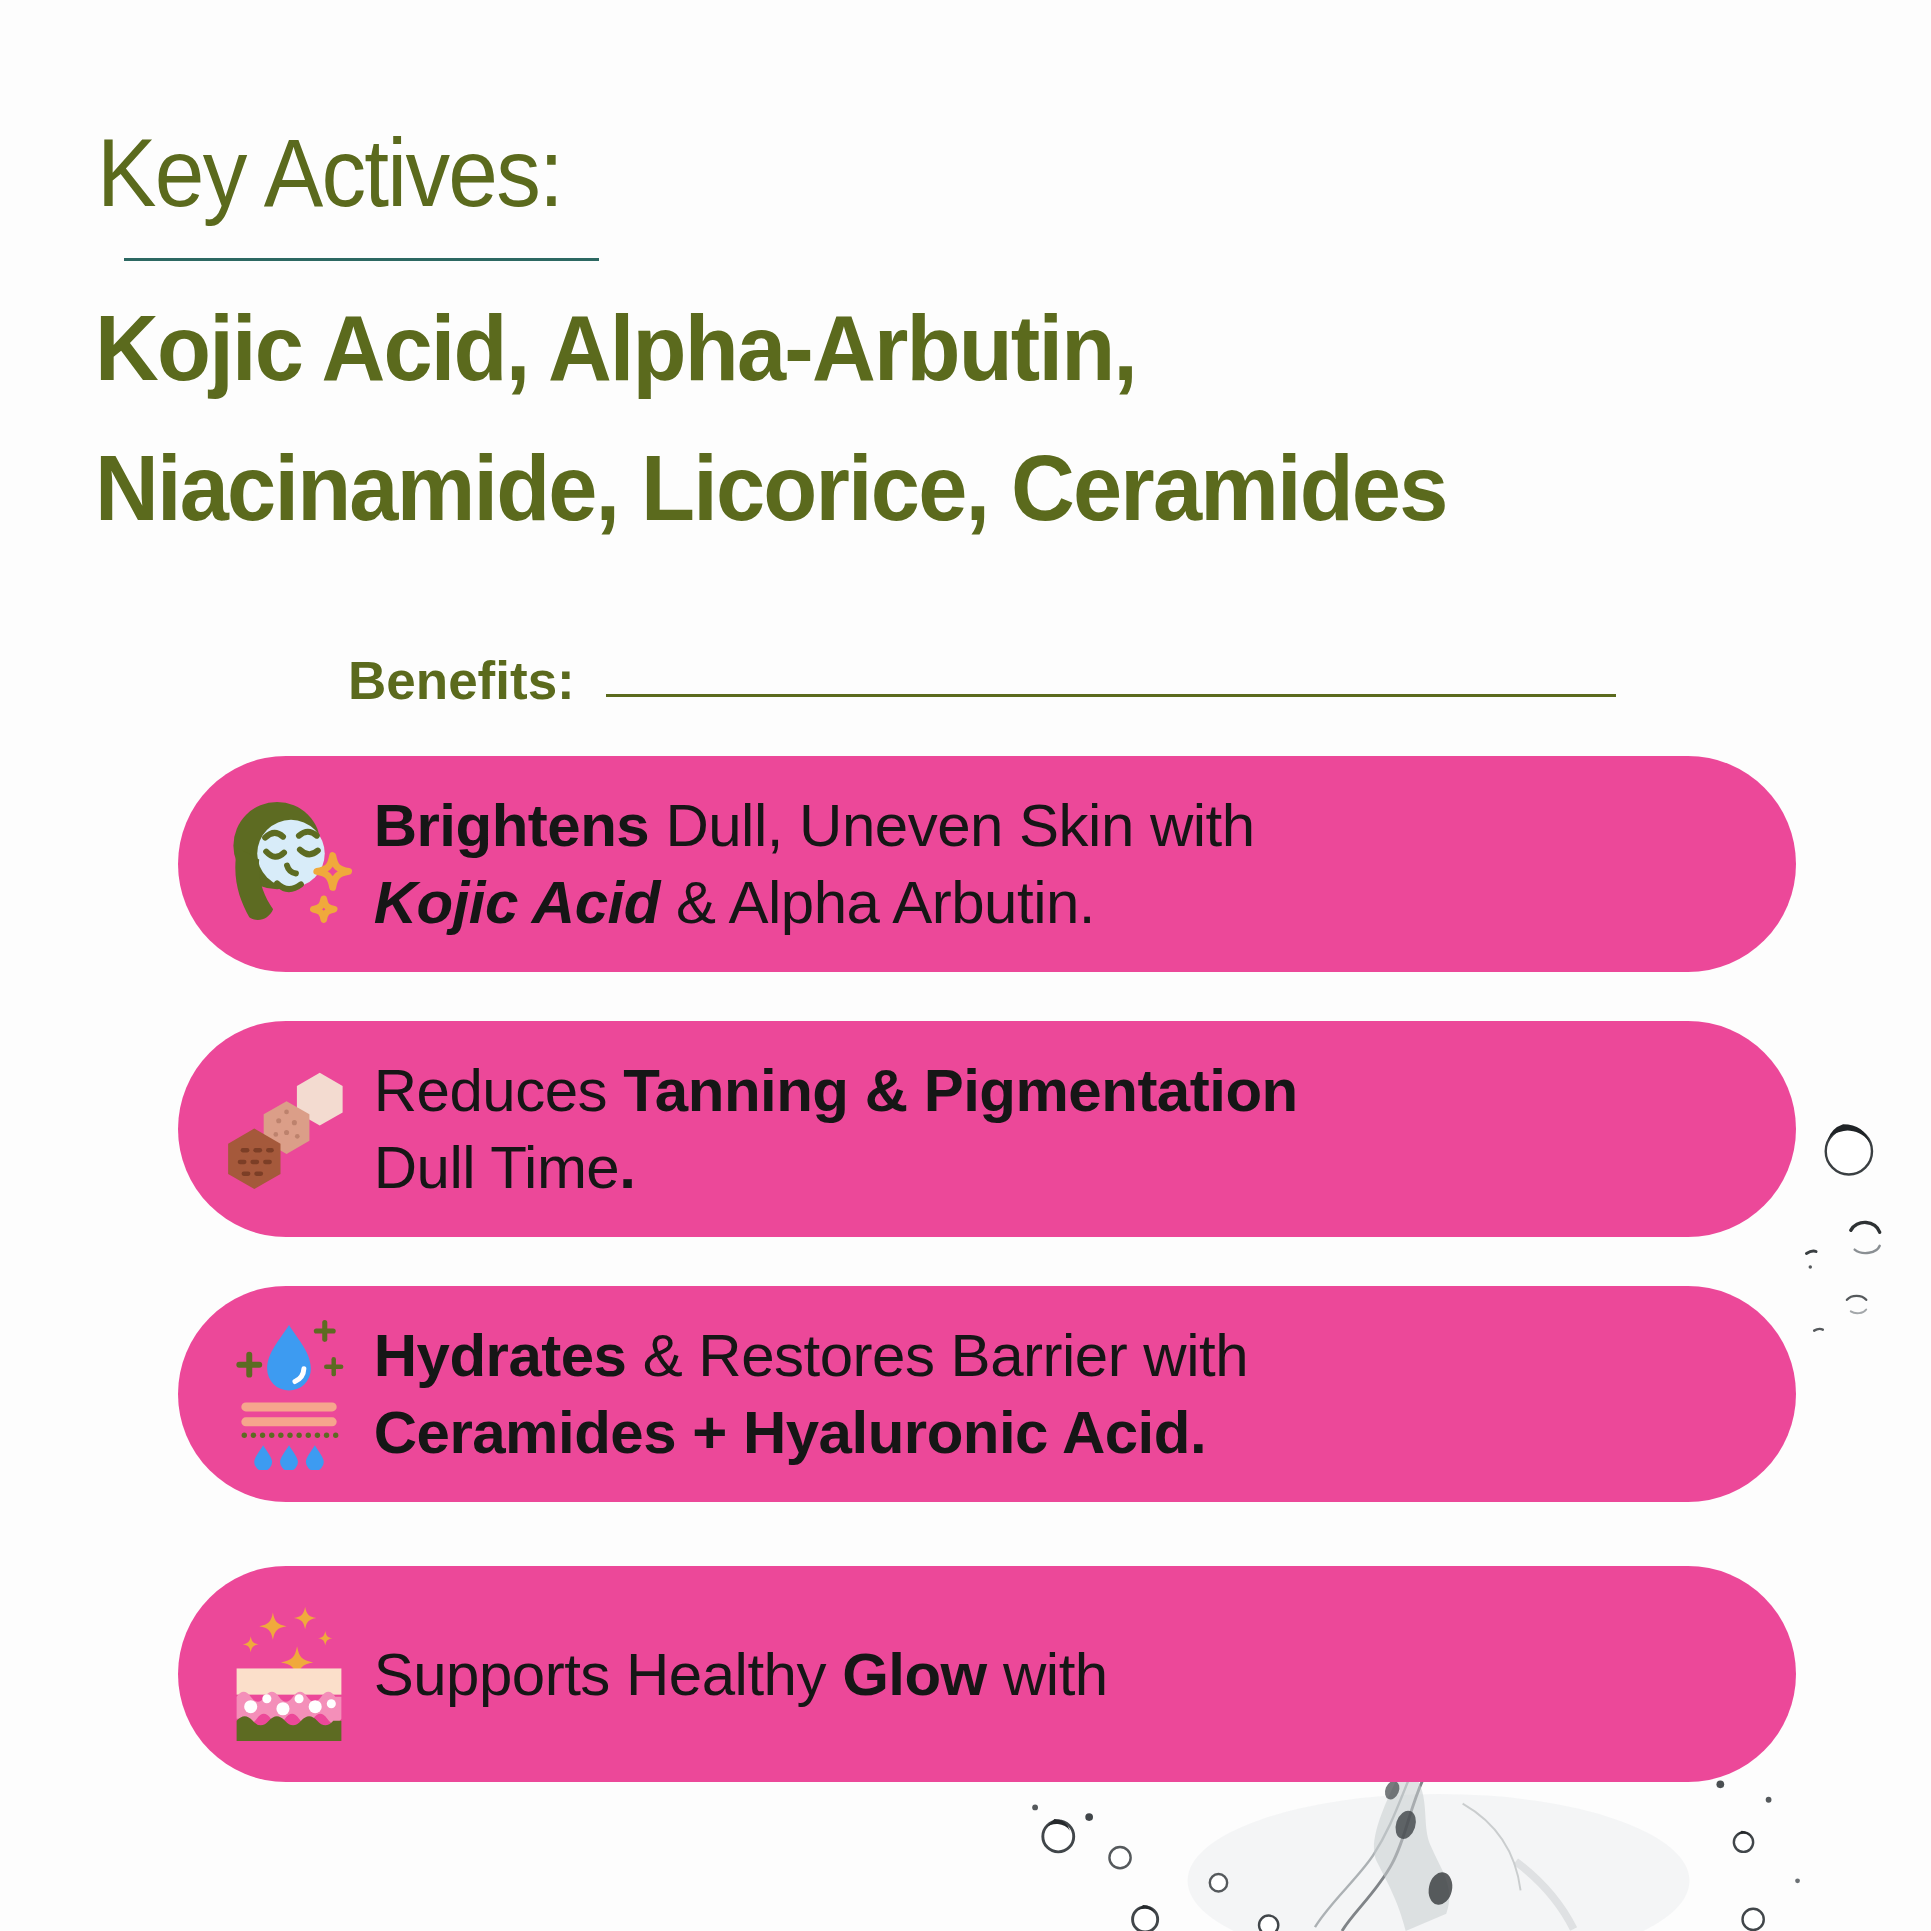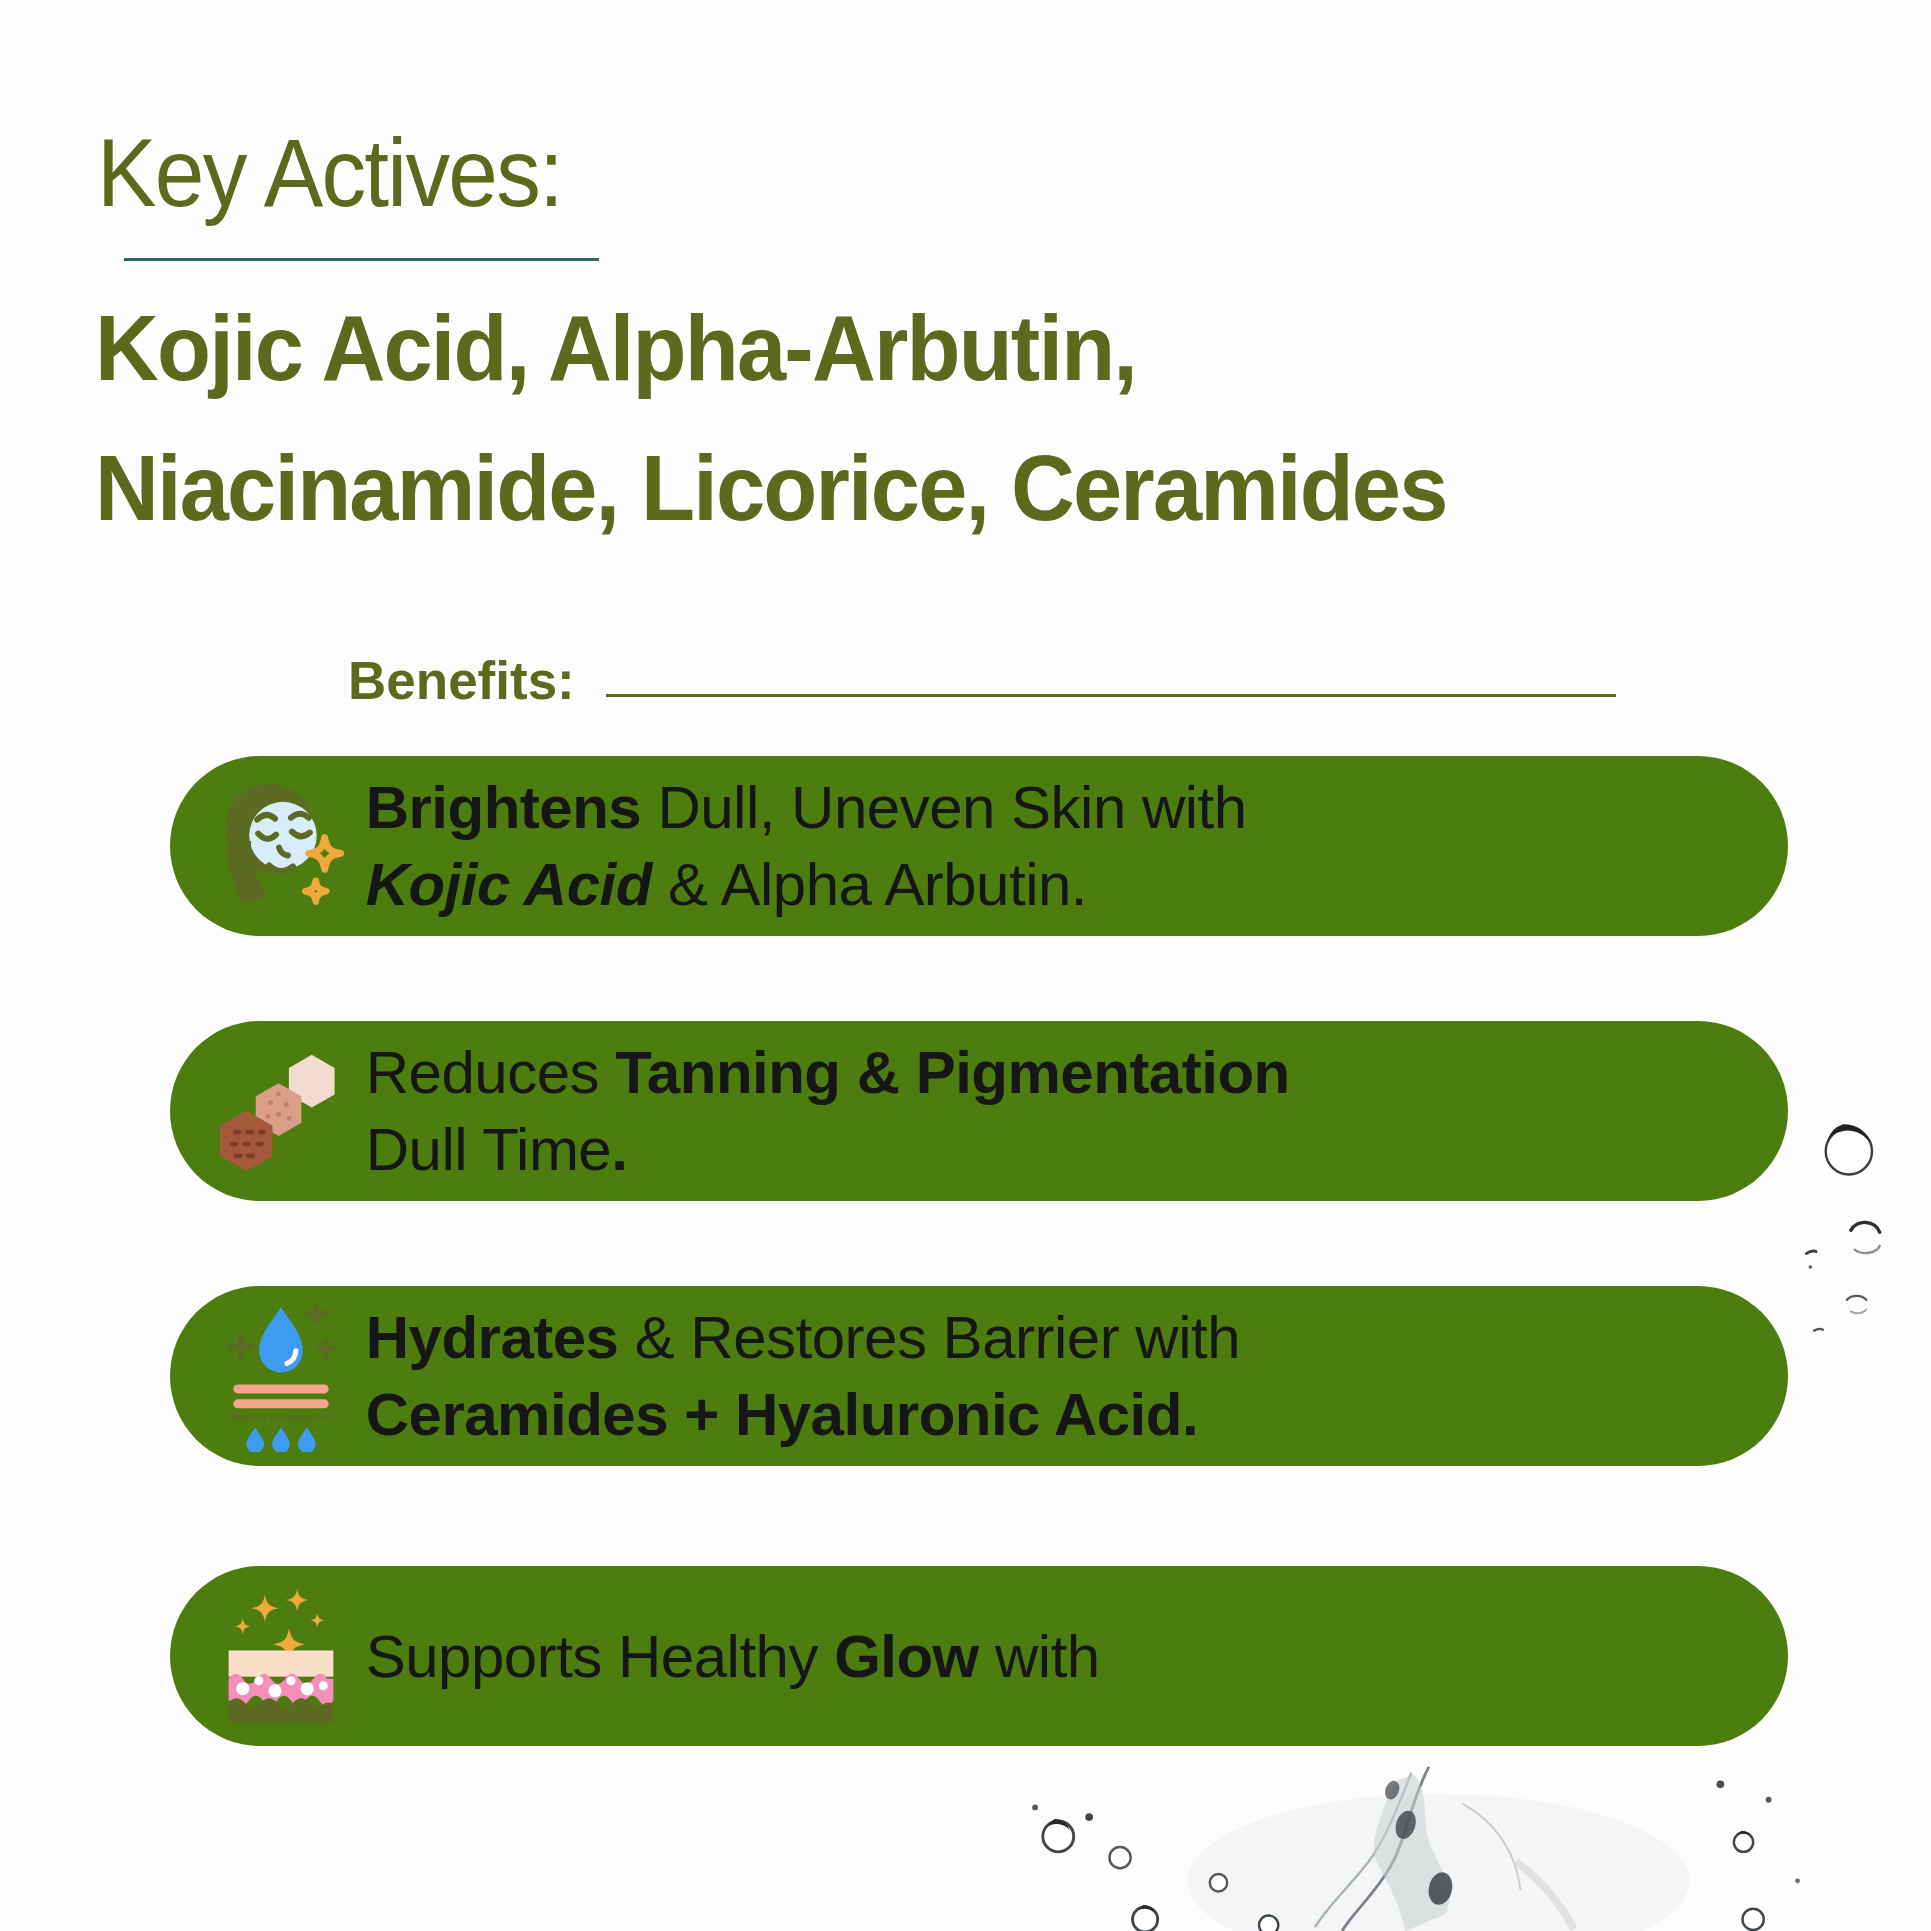--- a/index.html
+++ b/index.html
@@ -30,22 +30,22 @@
     font-size:53px;line-height:56px;font-weight:700;color:#5b6a1d;
     white-space:nowrap;
     margin-left:37px;
   }
   .benefits-underline{
     position:absolute;left:606px;top:694px;width:1010px;height:2.9px;
     background:#5b6a1d;
   }
   
   .card{
-    position:absolute;left:170px;width:1618px;height:180px;
-    background:#4d7c0f;border-radius:108px;
+    position:absolute;left:178px;width:1618px;height:216px;
+    background:#ec4899;border-radius:108px;
     display:flex;align-items:center;
     padding:0 39px 0 35px;box-sizing:border-box;
   }
   .card .icon{
     width:151px;min-width:151px;height:183px;
     display:flex;align-items:center;justify-content:center;
     margin-right:9.7px;
   }
   .card .txt{
     font-size:60px;line-height:77px;color:#161616;

